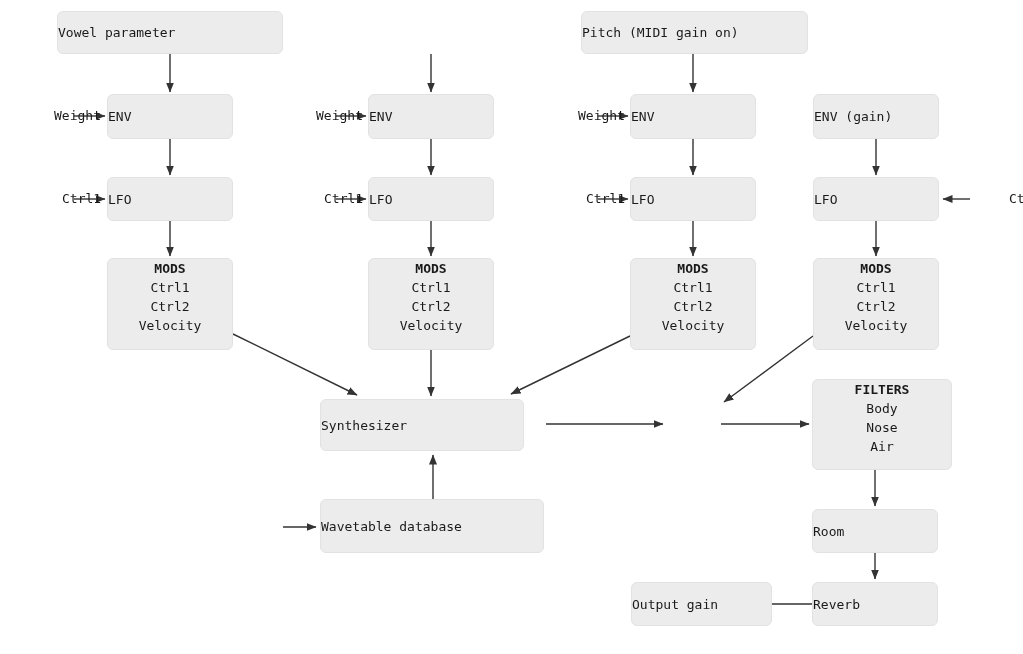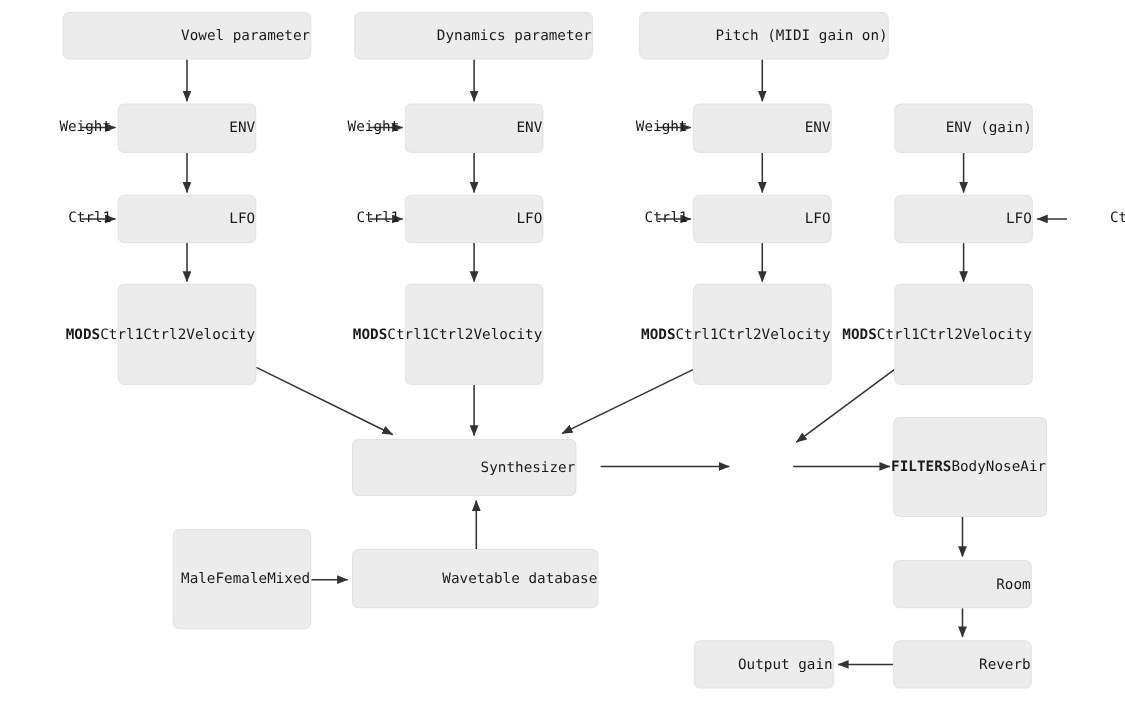--- a/index.html
+++ b/index.html
@@ -11,27 +11,27 @@
     color:var(--text,#1a1a1a);
     overflow:hidden;
   }
   .node{
     position:absolute;
     background:var(--node-fill,#ececec);
     border:1px solid var(--node-border,#e2e2e2);
     border-radius:6px;
     display:flex;
     align-items:center;
-    justify-content:flex-end;
+    justify-content:flex-start;
     font-size:13px;
     line-height:19px;
     text-align:center;
     box-sizing:border-box;
   }
-  .node.multi{flex-direction:row;}
+  .node.multi{flex-direction:column;}
   .node .title{font-weight:bold;}
   .side-label{
     position:absolute;
     font-size:13px;
     line-height:16px;
     white-space:nowrap;
     margin-left:32px;
   }
   #connectors{position:absolute;left:0;top:0;width:1023px;height:654px;}
   #connectors line{stroke:var(--arrow,#333333);stroke-width:1.4;}
@@ -80,23 +80,20 @@
     <line x1="875" y1="470" x2="875" y2="506" marker-end="url(#ah)"></line>
     <line x1="875" y1="553" x2="875" y2="579" marker-end="url(#ah)"></line>
     <line x1="812" y1="604" x2="762" y2="604" marker-end="url(#ah)"></line>
 
     <line x1="283" y1="527" x2="316" y2="527" marker-end="url(#ah)"></line>
     <line x1="433" y1="499" x2="433" y2="455" marker-end="url(#ah)"></line>
   </svg>
 
   <div class="node" style="left:57px;top:11px;width:226px;height:43px">
       <span>Vowel parameter</span>
-    </div>
-  <div class="node" style="left:322px;top:11px;width:217px;height:43px">
-      <span>Dynamics parameter</span>
     </div>
   <div class="node" style="left:581px;top:11px;width:227px;height:43px">
       <span>Pitch (MIDI gain on)</span>
     </div>
 
   <div class="node" style="left:107px;top:94px;width:126px;height:45px">
       <span>ENV</span>
     </div>
   <div class="node" style="left:368px;top:94px;width:126px;height:45px">
       <span>ENV</span>
@@ -149,36 +146,31 @@
   <div class="node" style="left:320px;top:399px;width:204px;height:52px">
       <span>Synthesizer</span>
     </div>
   <div class="node multi" style="left:812px;top:379px;width:140px;height:91px">
     <span class="title">FILTERS</span>
     <span>Body</span>
     <span>Nose</span>
     <span>Air</span>
   </div>
 
-  <div class="node multi" style="left:157px;top:481px;width:126px;height:91px">
-    <span>Male</span>
-    <span>Female</span>
-    <span>Mixed</span>
-  </div>
   <div class="node" style="left:320px;top:499px;width:224px;height:54px">
       <span>Wavetable database</span>
     </div>
 
   <div class="node" style="left:812px;top:509px;width:126px;height:44px">
       <span>Room</span>
     </div>
   <div class="node" style="left:812px;top:582px;width:126px;height:44px">
       <span>Reverb</span>
     </div>
-  <div class="node" style="left:631px;top:582px;width:127px;height:44px">
+  <div class="node" style="left:631px;top:582px;width:141px;height:44px">
       <span>Output gain</span>
     </div>
 
   <div class="side-label" style="left:22px;top:108px">Weight</div>
   <div class="side-label" style="left:30px;top:191px">Ctrl1</div>
   <div class="side-label" style="left:284px;top:108px">Weight</div>
   <div class="side-label" style="left:292px;top:191px">Ctrl1</div>
   <div class="side-label" style="left:546px;top:108px">Weight</div>
   <div class="side-label" style="left:554px;top:191px">Ctrl1</div>
   <div class="side-label" style="left:977px;top:191px">Ctrl1</div>

